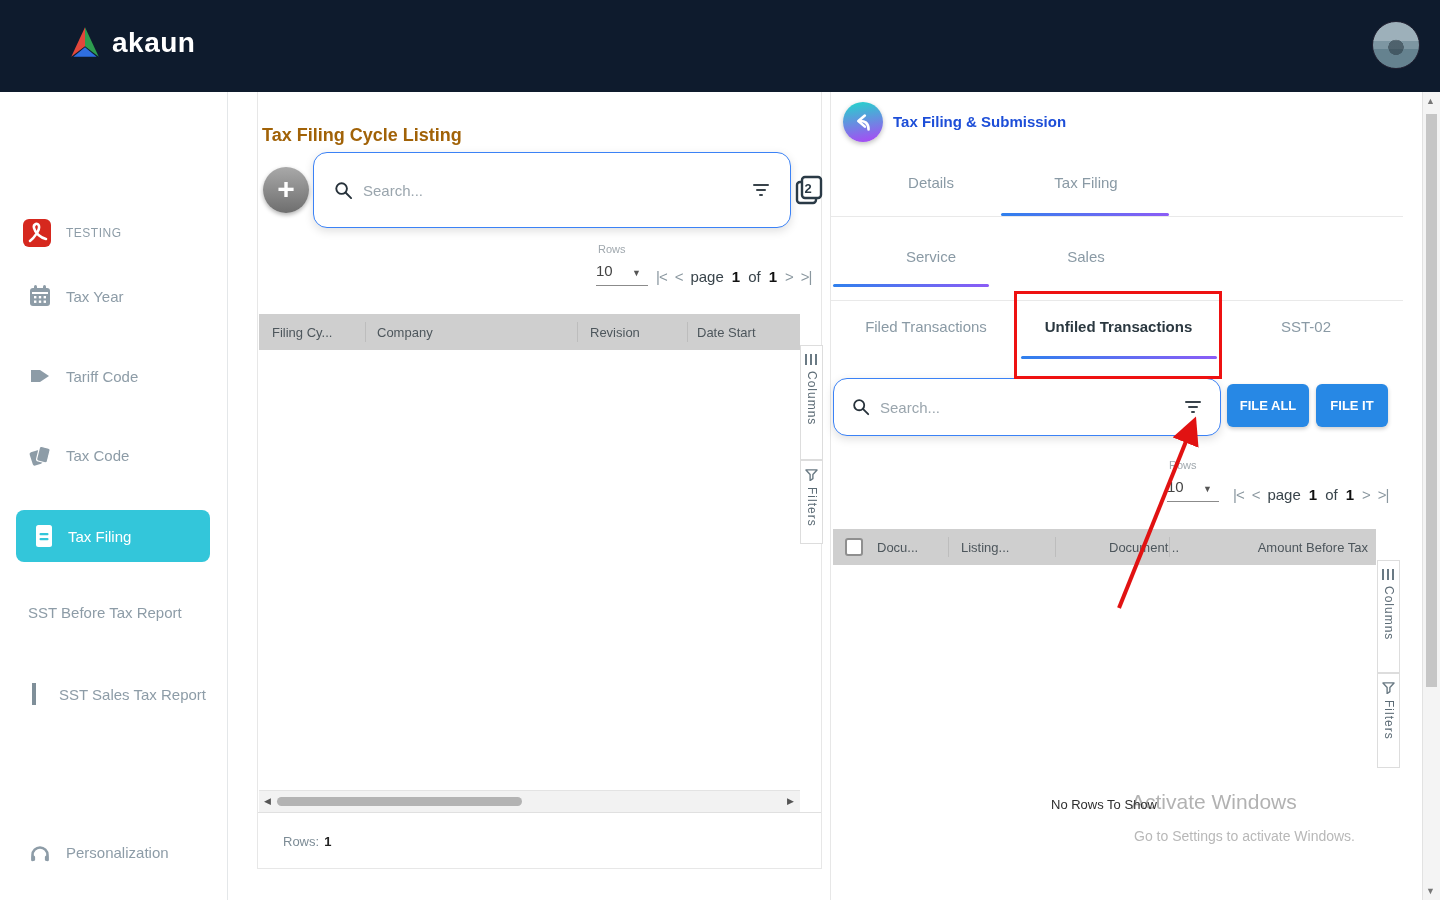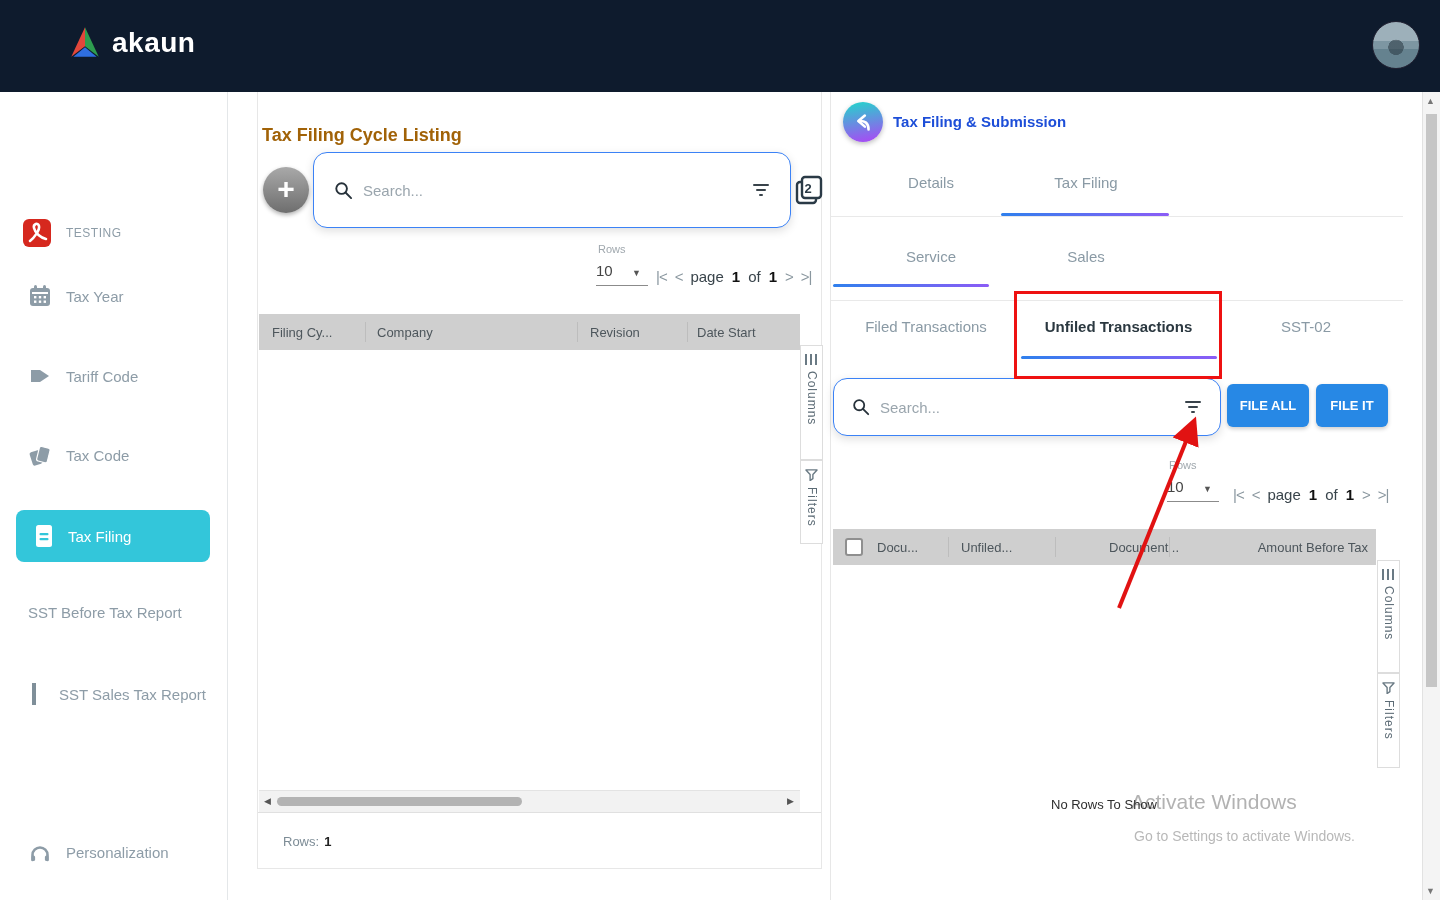--- a/index.html
+++ b/index.html
@@ -327,21 +327,21 @@
       <span class="pg-text">of</span>
       <span class="pg-num">1</span>
       <span class="pg-btn">&gt;</span>
       <span class="pg-btn">&gt;|</span>
     </div>
 
     <div class="tbl-head" style="left:2px; top:437px; width:543px; height:36px;">
       <span class="chk abs" style="left:12px; top:9px;"></span>
       <span class="abs" style="left:44px;text-align:center;">Docu...</span>
       <span class="th-sep abs" style="left:115px; top:8px; height:20px;"></span>
-      <span class="abs" style="left:128px;">Unfiled...</span>
+      <span class="abs" style="left:128px;">Listing...</span>
       <span class="th-sep abs" style="left:222px; top:8px; height:20px;"></span>
       <span class="abs" style="left:239px;margin-left:37px;">Document ..</span>
       <span class="th-sep abs" style="left:336px; top:8px; height:20px;"></span>
       <span class="abs" style="left:330px; width:205px; text-align:right;">Amount Before Tax</span>
     </div>
 
     <div class="vtab" style="left:546px; top:468px; height:113px;">
       <span class="cols-icon"></span>
       <span class="vtab-text">Columns</span>
     </div>

